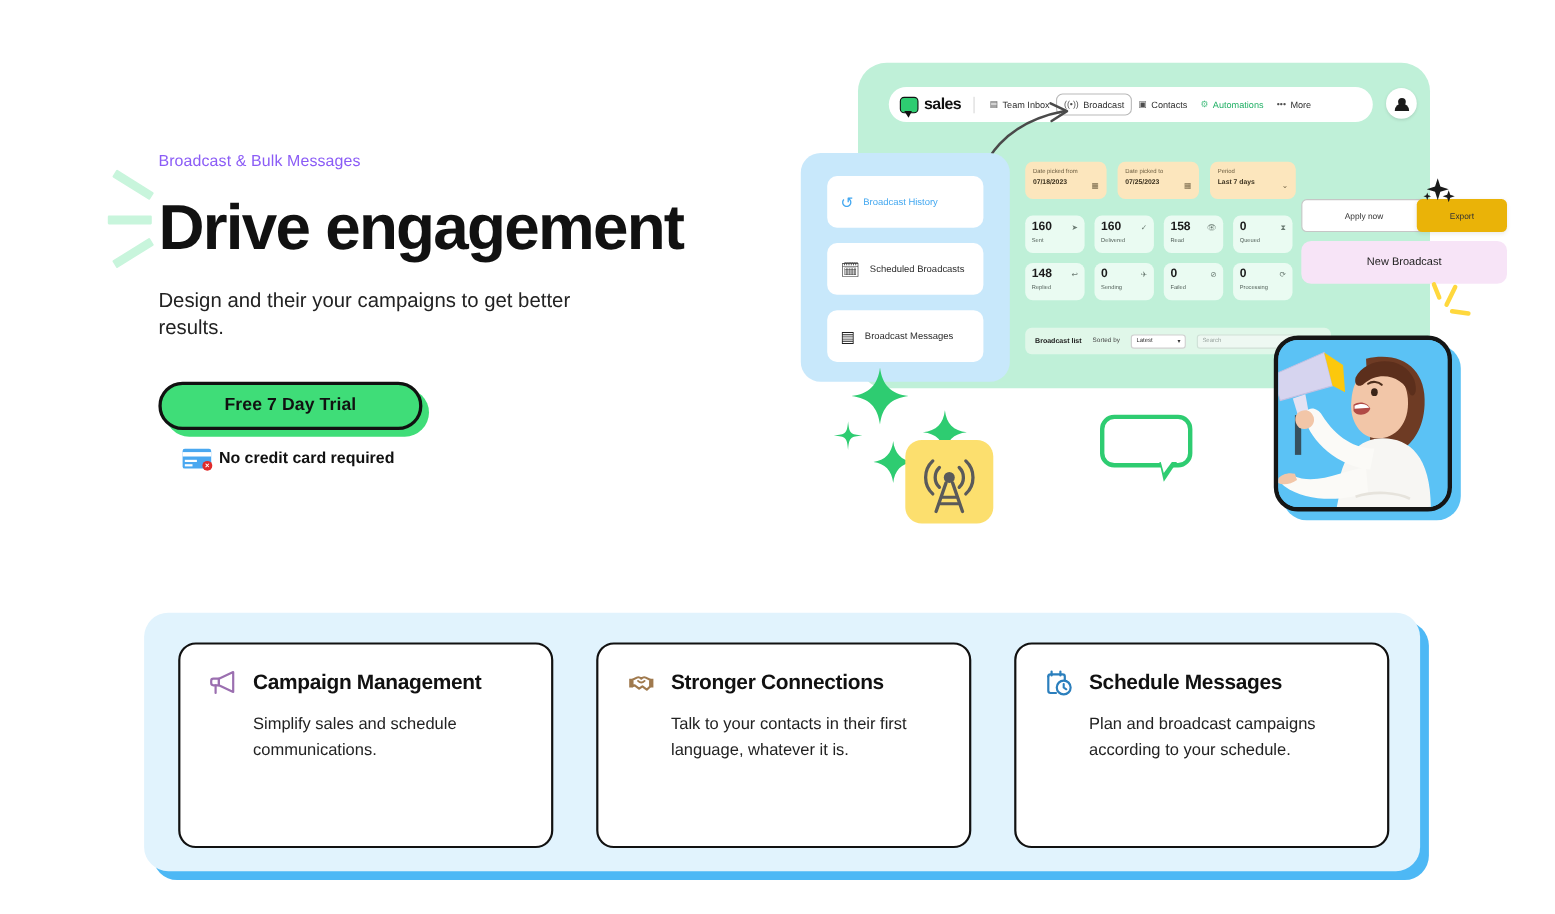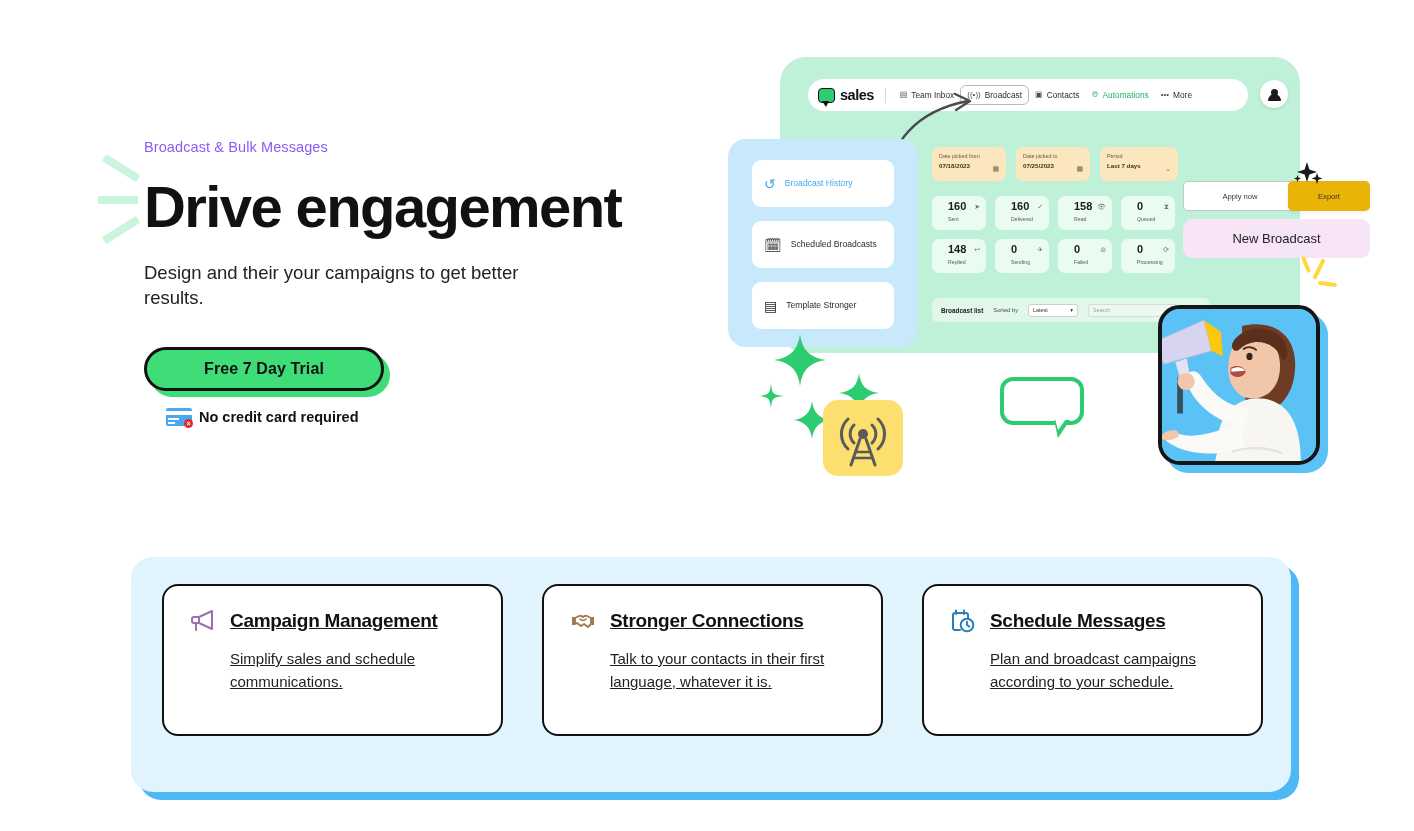--- a/index.html
+++ b/index.html
@@ -111,41 +111,41 @@
   }
   .datecard.wide{width:78px;}
   .dc-lab{font-size:5.4px;color:#6a5b3e;line-height:1.2;}
   .dc-val{font-size:6.2px;color:#3d3320;margin-top:3px;font-weight:600;}
   .dc-ic{position:absolute;right:7px;bottom:8px;font-size:7px;color:#7a6a4c;}
 
   
   .stats{position:absolute;left:152px;top:139px;display:flex;flex-direction:column;gap:9px;}
   .statrow{display:flex;gap:9px;}
   .statcard{
-    width:54px;height:34px;background:#eafbf2;border-radius:7px;padding:5px 16px;position:relative;
+    width:54px;height:34px;background:#eafbf2;border-radius:7px;padding:5px 6px;position:relative;
   }
   .st-num{font-size:11px;font-weight:700;color:#1b1b1b;line-height:1;}
   .st-lab{font-size:5.2px;color:#53615a;margin-top:4px;}
   .st-ic{position:absolute;right:6px;top:7px;font-size:7px;color:#4a5a52;opacity:.8;}
 
   
   .btn-apply{
     position:absolute;left:403px;top:124px;width:114px;height:30px;background:#fff;
     border:1px solid #c6c6c6;border-radius:5px;display:flex;align-items:center;
     justify-content:center;font-size:7.6px;color:#333;cursor:pointer;
   }
   .btn-export{
     position:absolute;left:508px;top:124px;width:82px;height:30px;background:#eab308;
     border-radius:5px;display:flex;align-items:center;justify-content:center;
     font-size:7.6px;color:#333;cursor:pointer;box-shadow:0 1px 4px rgba(0,0,0,.08);
   }
   .btn-newb{
     position:absolute;left:403px;top:162px;width:187px;height:39px;background:#f7e4f7;
     border-radius:9px;display:flex;align-items:center;justify-content:center;
-    font-size:13px;color:#222;cursor:pointer;
+    font-size:10px;color:#222;cursor:pointer;
   }
 
   
   .listbar{
     position:absolute;left:152px;top:241px;width:278px;height:24px;background:#e0f7e9;
     border-radius:6px;display:flex;align-items:center;padding:0 9px;gap:10px;
   }
   .lb-title{font-size:6.4px;font-weight:700;color:#1b1b1b;}
   .lb-sort{font-size:5.8px;color:#4a4a4a;}
   .lb-sel{
@@ -200,23 +200,22 @@
   .band{
     position:absolute;left:131px;top:557px;width:1160px;height:235px;
     background:#e1f3fd;border-radius:22px;
   }
   .band-shadow{
     position:absolute;left:139px;top:565px;width:1160px;height:235px;
     background:#4db8f5;border-radius:22px;z-index:-1;
   }
   .fcards{position:absolute;left:162px;top:584px;display:flex;gap:39px;}
   .fcard{
-    width:341px;height:152px;background:#fff;border:2.5px solid #111;border-radius:16px;
+    width:341px;height:187px;background:#fff;border:2.5px solid #111;border-radius:16px;
     padding:22px 26px 4px 26px;
-    text-decoration:underline;
   }
   .fc-head{display:flex;align-items:center;gap:14px;}
   .fc-ic{width:26px;height:26px;flex:none;display:flex;align-items:center;justify-content:center;}
   .fc-title{font-size:19px;font-weight:700;color:#111;letter-spacing:-.3px;}
   .fc-desc{font-size:15px;line-height:1.52;color:#222;margin-top:14px;margin-left:40px;}
 </style>
 </head>
 <body>
 
 <div class="speedlines">
@@ -293,21 +292,21 @@
     <div class="side-item act s1">
       <span class="si-ic">↺</span>
       <span class="si-label">Broadcast History</span>
     </div>
     <div class="side-item s2">
       <span class="si-ic">🗓</span>
       <span class="si-label">Scheduled Broadcasts</span>
     </div>
     <div class="side-item s3">
       <span class="si-ic">▤</span>
-      <span class="si-label">Template Stronger</span>
+      <span class="si-label">Broadcast Messages</span>
     </div>
   </div>
 
   <div class="datebar">
     <div class="datecard">
       <div class="dc-lab">Date picked from</div>
       <div class="dc-val">07/18/2023</div>
       <span class="dc-ic">▦</span>
     </div>
     <div class="datecard">

